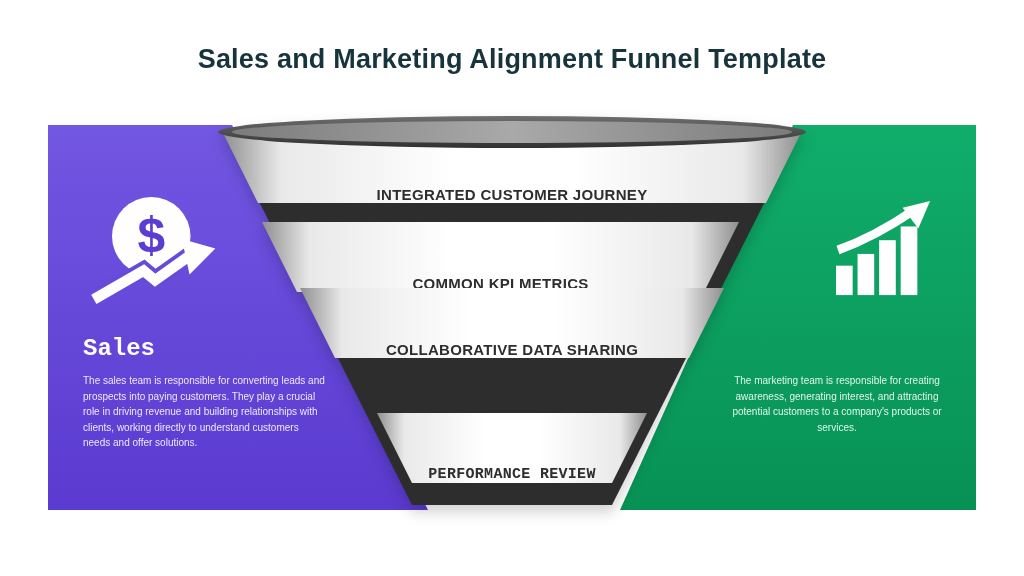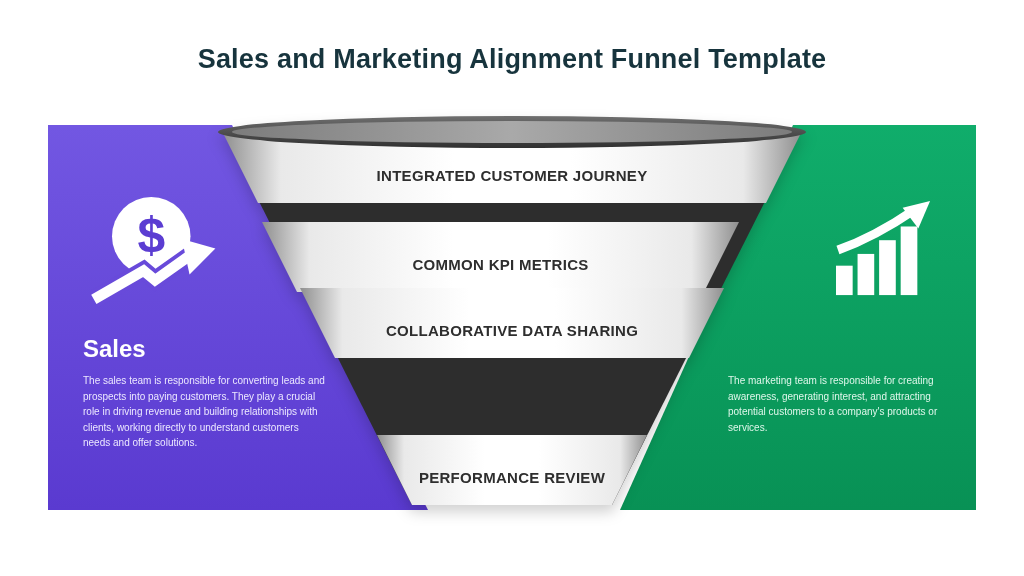--- a/index.html
+++ b/index.html
@@ -14,42 +14,42 @@
   .panel-left{left:48px;width:380px;
       background:linear-gradient(180deg,#7257e2 0%,#5a3ad0 100%);
       clip-path:polygon(0 0,184px 0,380px 100%,0 100%);}
   .panel-right{left:620px;width:356px;
       background:linear-gradient(180deg,#10ad6b 0%,#089155 100%);
       clip-path:polygon(173px 0,100% 0,100% 100%,0 100%);}
 
   .sales-icon{position:absolute;left:42px;top:66px;width:134px;height:120px;}
   .marketing-icon{position:absolute;right:42px;top:76px;width:98px;height:98px;}
 
-  .panel-heading{position:absolute;color:#ffffff;font-size:24px;font-weight:800;}
+  .panel-heading{position:absolute;color:#ffffff;font-size:24px;font-weight:800;font-family:Liberation Mono, monospace;}
   .sales-heading{left:35px;top:210px;}
   .marketing-heading{right:36px;top:210px;text-align:right;}
 
   .panel-desc{position:absolute;font-size:10px;line-height:1.55;}
   .sales-desc{left:35px;top:248px;width:242px;color:#ece8ff;text-align:left;}
-  .marketing-desc{right:30px;top:248px;width:218px;color:#dff7eb;text-align:left;}
+  .marketing-desc{right:30px;top:248px;width:218px;color:#dff7eb;text-align:center;}
 
   
   .funnel{position:absolute;inset:0;filter:drop-shadow(0 7px 7px rgba(0,0,0,.18));}
   .funnel-body{position:absolute;left:223px;top:130px;width:578px;height:375px;background:#2d2d2d;
       clip-path:polygon(0 0,100% 0,calc(100% - 189px) 100%,189px 100%);}
 
-  .band{position:absolute;display:flex;align-items:center;justify-content:center;
+  .band{position:absolute;display:flex;align-items:flex-end;justify-content:center;
       box-sizing:border-box;padding-top:14px;
       background:linear-gradient(90deg,#8f8f8f 0%,#e9e9e9 10%,#ffffff 40%,#ffffff 60%,#e9e9e9 90%,#8f8f8f 100%);
       color:#2e2e2e;font-weight:700;font-size:15px;letter-spacing:.3px;white-space:nowrap;}
   .band1{left:223px;top:133px;width:578px;height:70px;clip-path:polygon(0 0,100% 0,calc(100% - 35px) 100%,35px 100%);}
   .band2{left:262px;top:222px;width:477px;height:70px;clip-path:polygon(0 0,100% 0,calc(100% - 35px) 100%,35px 100%);}
   .band3{left:300px;top:288px;width:424px;height:70px;clip-path:polygon(0 0,100% 0,calc(100% - 35px) 100%,35px 100%);}
   .band4{left:338px;top:358px;width:348px;height:72px;clip-path:polygon(0 0,100% 0,calc(100% - 36px) 100%,36px 100%);}
-  .band5{left:377px;top:435px;width:270px;height:70px;clip-path:polygon(0 0,100% 0,calc(100% - 35px) 100%,35px 100%);}
+  .band5{left:377px;top:413px;width:270px;height:70px;clip-path:polygon(0 0,100% 0,calc(100% - 35px) 100%,35px 100%);font-family:Liberation Mono, monospace;}
 
   .funnel-rim{position:absolute;left:218px;top:116px;width:588px;height:32px;border-radius:50%;
       background:linear-gradient(180deg,#6f6f6f 0%,#303030 100%);}
   .rim-inner{position:absolute;left:14px;top:5px;width:560px;height:22px;border-radius:50%;
       background:linear-gradient(90deg,#7c7c7c 0%,#a9a9a9 50%,#7c7c7c 100%);}
 </style>
 </head>
 <body>
 
 <div class="slide">

